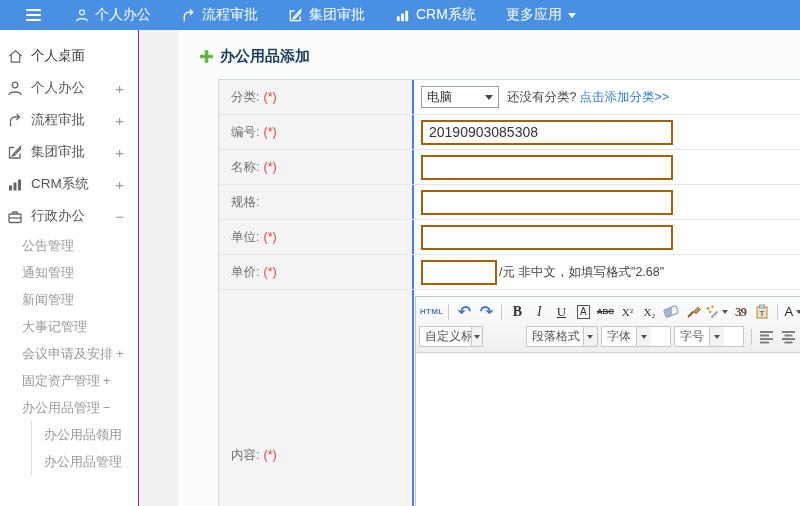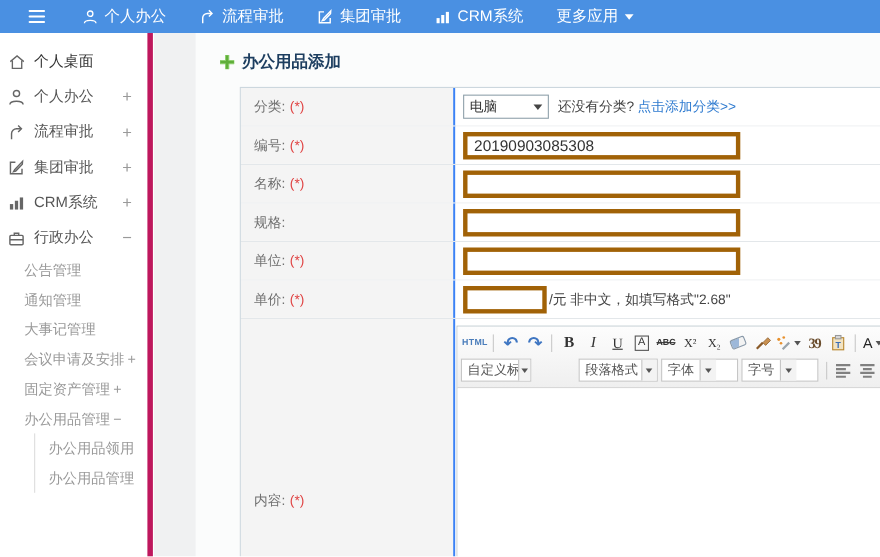--- a/index.html
+++ b/index.html
@@ -10,21 +10,21 @@
   .header { position:absolute; top:0; left:0; right:0; height:30px; background:#4a90e2; display:flex; align-items:center; color:#fff; z-index:5; }
   .logo { width:178px; padding-left:10px; font-size:14px; font-weight:bold; white-space:nowrap; }
   .hamburger { margin-left:22px; display:flex; flex-direction:column; gap:3px; cursor:pointer; padding:4px; }
   .hamburger i { display:block; width:15px; height:2px; background:#fff; border-radius:1px; }
   .topnav { display:flex; align-items:center; margin-left:30px; gap:30px; }
   .topnav .nav-item { display:flex; align-items:center; gap:6px; font-size:14px; cursor:pointer; white-space:nowrap; }
   .topnav svg { display:block; }
   .caret-down { width:0; height:0; border:4px solid transparent; border-top:5px solid #fff; margin-top:4px; }
 
   
-  .sidebar { position:absolute; top:30px; left:0; width:139px; bottom:0; background:#fff; border-right:5px solid #be185d; padding-top:10px; overflow:hidden; }
+  .sidebar { position:absolute; top:30px; left:0; width:139px; bottom:0; background:#fff; border-right:1px solid #be185d; padding-top:10px; overflow:hidden; }
   .side-item { height:32px; display:flex; align-items:center; padding:0 14px 0 7px; color:#555; font-size:13.5px; cursor:pointer; }
   .side-item.active .slabel { color:#333; }
   .side-item .sicon { width:17px; height:17px; margin-right:7px; color:#666; flex:0 0 auto; }
   .side-item .sicon svg { display:block; }
   .side-item .expander { margin-left:auto; color:#999; font-size:15px; }
   .sub-menu { padding-left:0; }
   .sub-item { height:27px; display:flex; align-items:center; padding-left:22px; color:#999; font-size:13px; cursor:pointer; white-space:nowrap; }
   .sub-item .sub-exp { margin-left:3px; color:#999; }
   .subsub { margin-left:31px; border-left:1px solid #ddd; }
   .subsub .sub-item { padding-left:12px; }
@@ -41,21 +41,21 @@
   .frow { display:flex; border-bottom:1px solid #e3e7ea; }
   .frow:last-child { border-bottom:none; }
   .flabel { width:195px; flex:0 0 auto; background:#f4f4f4; border-right:2px solid #3b82f6; display:flex; align-items:center; padding-left:12px; color:#707070; font-size:12.5px; min-height:34px; }
   .flabel .req { color:#e04545; margin-left:4px; }
   .fvalue { flex:1; display:flex; align-items:center; padding-left:7px; min-height:34px; background:#fff; overflow:hidden; }
 
   .select-box { display:inline-flex; align-items:center; justify-content:space-between; width:78px; height:22px; border:1px solid #8fa1ab; background:#fff; padding:0 5px; font-size:12.5px; color:#333; cursor:pointer; }
   .sel-caret { width:0; height:0; border:4px solid transparent; border-top:5px solid #444; margin-top:4px; }
   .hint { color:#444; font-size:12.5px; margin-left:8px; white-space:nowrap; }
   .link { color:#2f7bd0; font-size:12.5px; margin-left:3px; text-decoration:none; cursor:pointer; white-space:nowrap; }
-  .txt-input { width:252px; height:25px; border:4px solid #a16207; background:#fff; padding:0 6px; font-size:14px; color:#333; font-family:"Liberation Sans","DejaVu Sans",sans-serif; outline:none; }
+  .txt-input { width:252px; height:25px; border:2px solid #a16207; background:#fff; padding:0 6px; font-size:14px; color:#333; font-family:"Liberation Sans","DejaVu Sans",sans-serif; outline:none; }
   .txt-input.small { width:76px; }
   .price-hint { color:#444; font-size:12.5px; margin-left:2px; white-space:nowrap; }
 
   
   .frow.content-row { height:330px; }
   .content-row .fvalue { align-items:flex-start; padding:6px 0 0 1px; }
   .editor { width:600px; border:1px solid #bfcad1; background:#fff; }
   .ed-toolbar { background:linear-gradient(#fdfdfd,#efefef); border-bottom:1px solid #cfcfcf; padding:2px 3px 3px 3px; }
   .tb-row { display:flex; align-items:center; height:25px; }
   .tb-btn { display:inline-flex; align-items:center; justify-content:center; min-width:20px; height:20px; margin:0 1px; cursor:pointer; color:#333; font-size:12px; border-radius:2px; }
@@ -199,20 +199,23 @@
     <span class="slabel">行政办公</span>
     <span class="expander">−</span>
   </div>
 
   <div class="sub-menu">
     <div class="sub-item">
       <span>公告管理</span>
     </div>
     <div class="sub-item">
       <span>通知管理</span>
+    </div>
+    <div class="sub-item">
+      <span>新闻管理</span>
     </div>
     <div class="sub-item">
       <span>大事记管理</span>
     </div>
     <div class="sub-item">
       <span>会议申请及安排</span>
       <span class="sub-exp">+</span>
     </div>
     <div class="sub-item">
       <span>固定资产管理</span>

